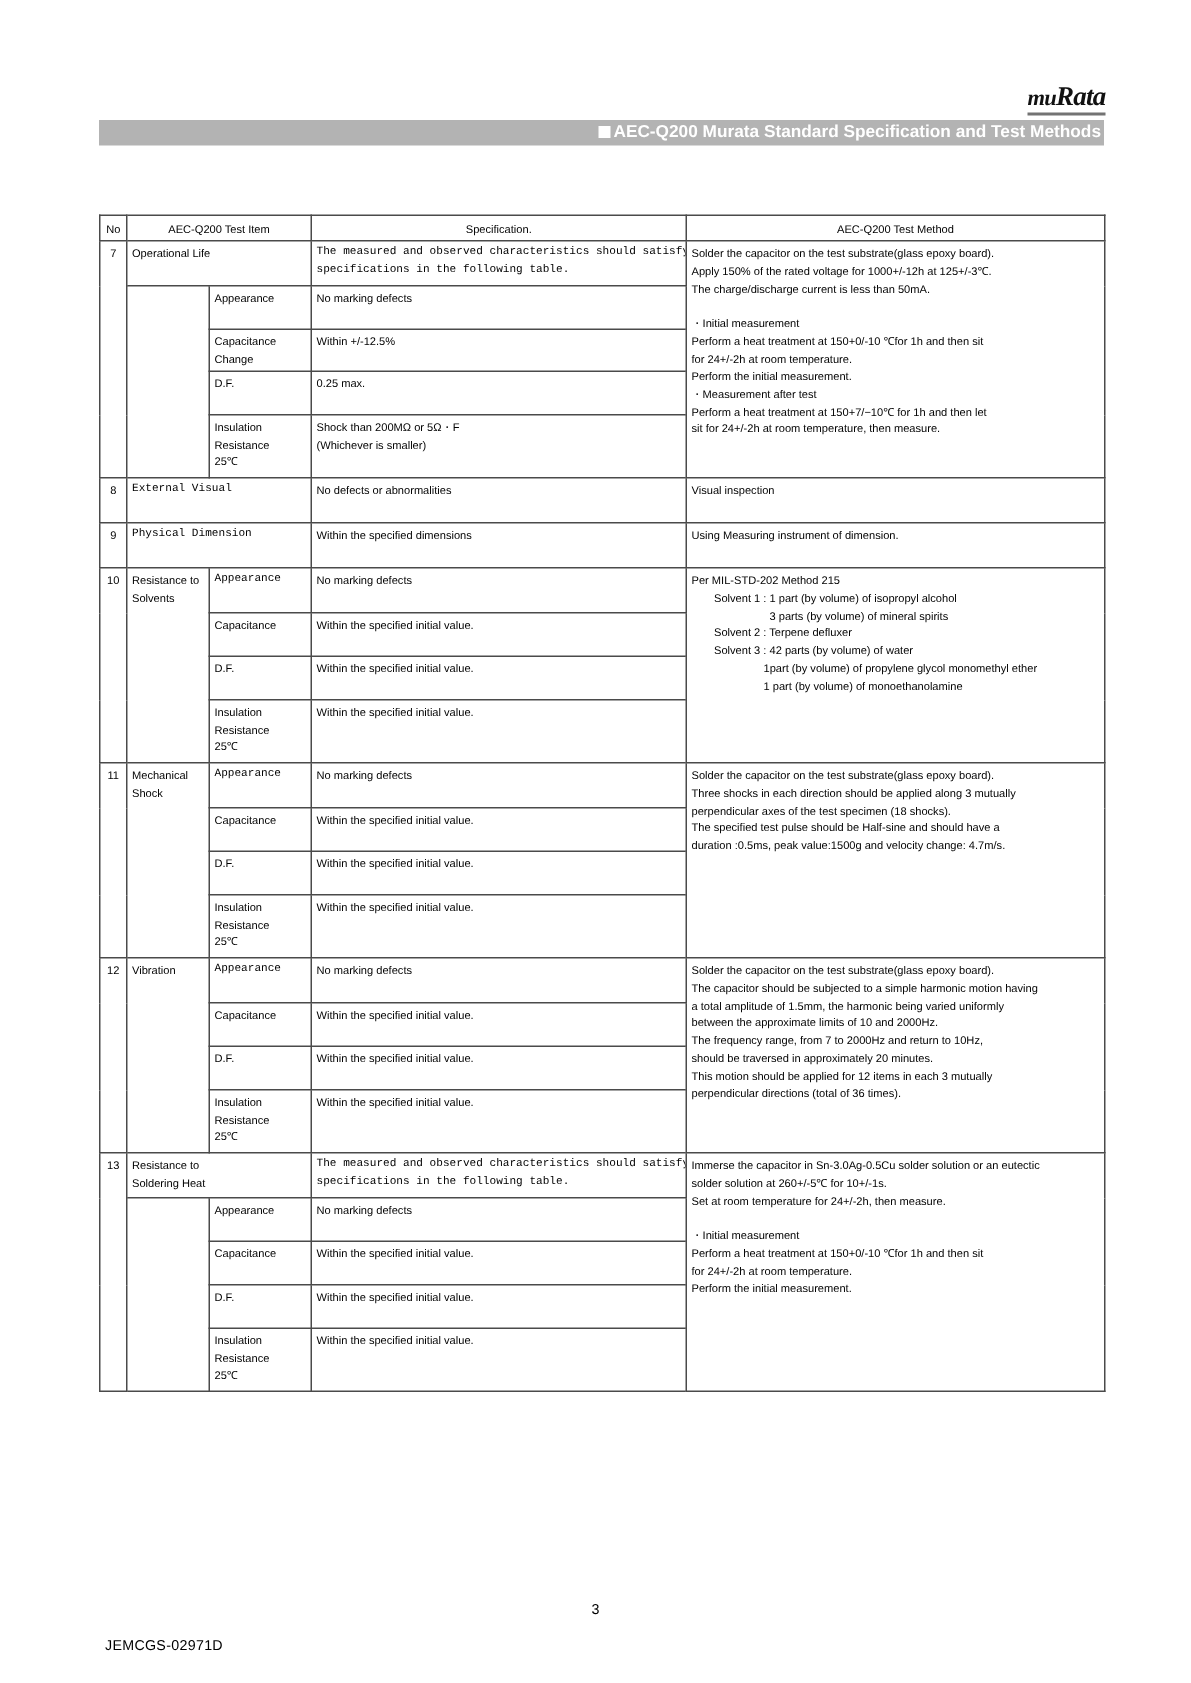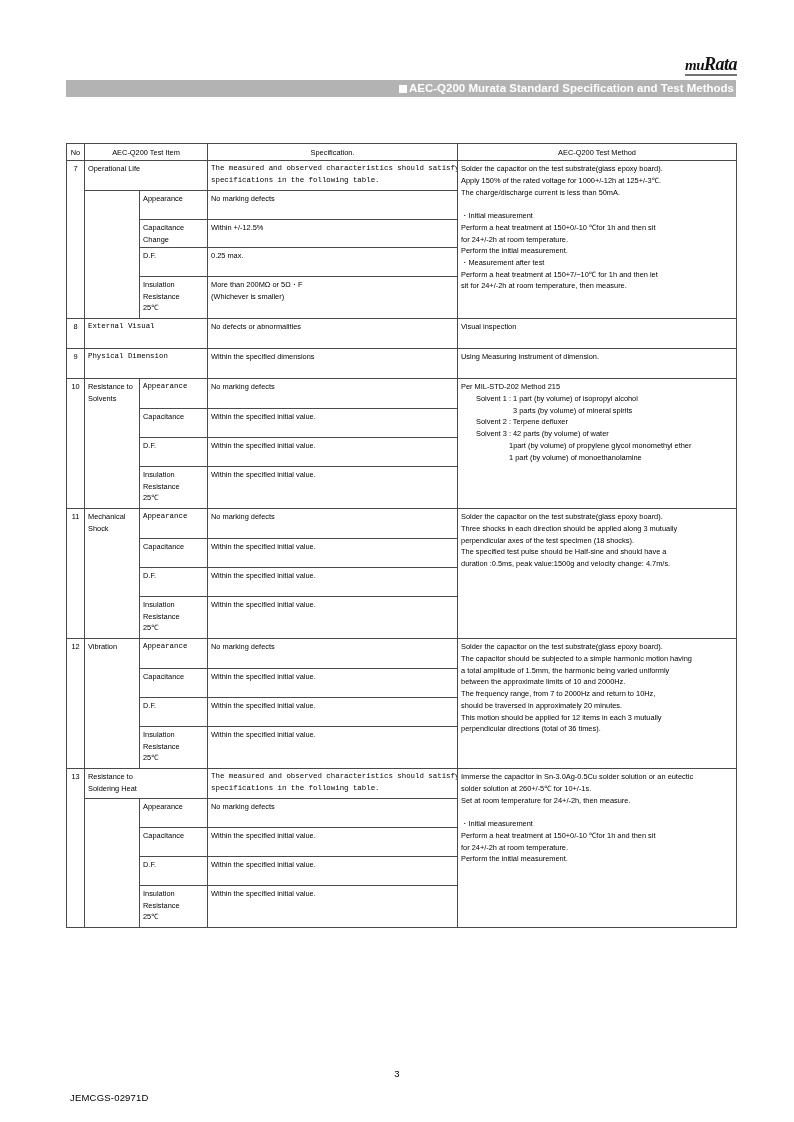--- a/index.html
+++ b/index.html
@@ -193,21 +193,21 @@
       <td class="rowtall-1">D.F.</td>
       <td>0.25 max.</td>
     </tr>
     <tr>
       <td style="height:37px">
         <span class="line">Insulation</span>
         <span class="line">Resistance</span>
         <span class="line">25℃</span>
       </td>
       <td>
-        <span class="line">More than 200MΩ or 5Ω・F</span>
+        <span class="line">Shock than 200MΩ or 5Ω・F</span>
         <span class="line">(Whichever is smaller)</span>
       </td>
     </tr>
 
     <tr>
       <td class="center">8</td>
       <td colspan="2" class="rowtall-2">External Visual</td>
       <td>No defects or abnormalities</td>
       <td>Visual inspection</td>
     </tr>

